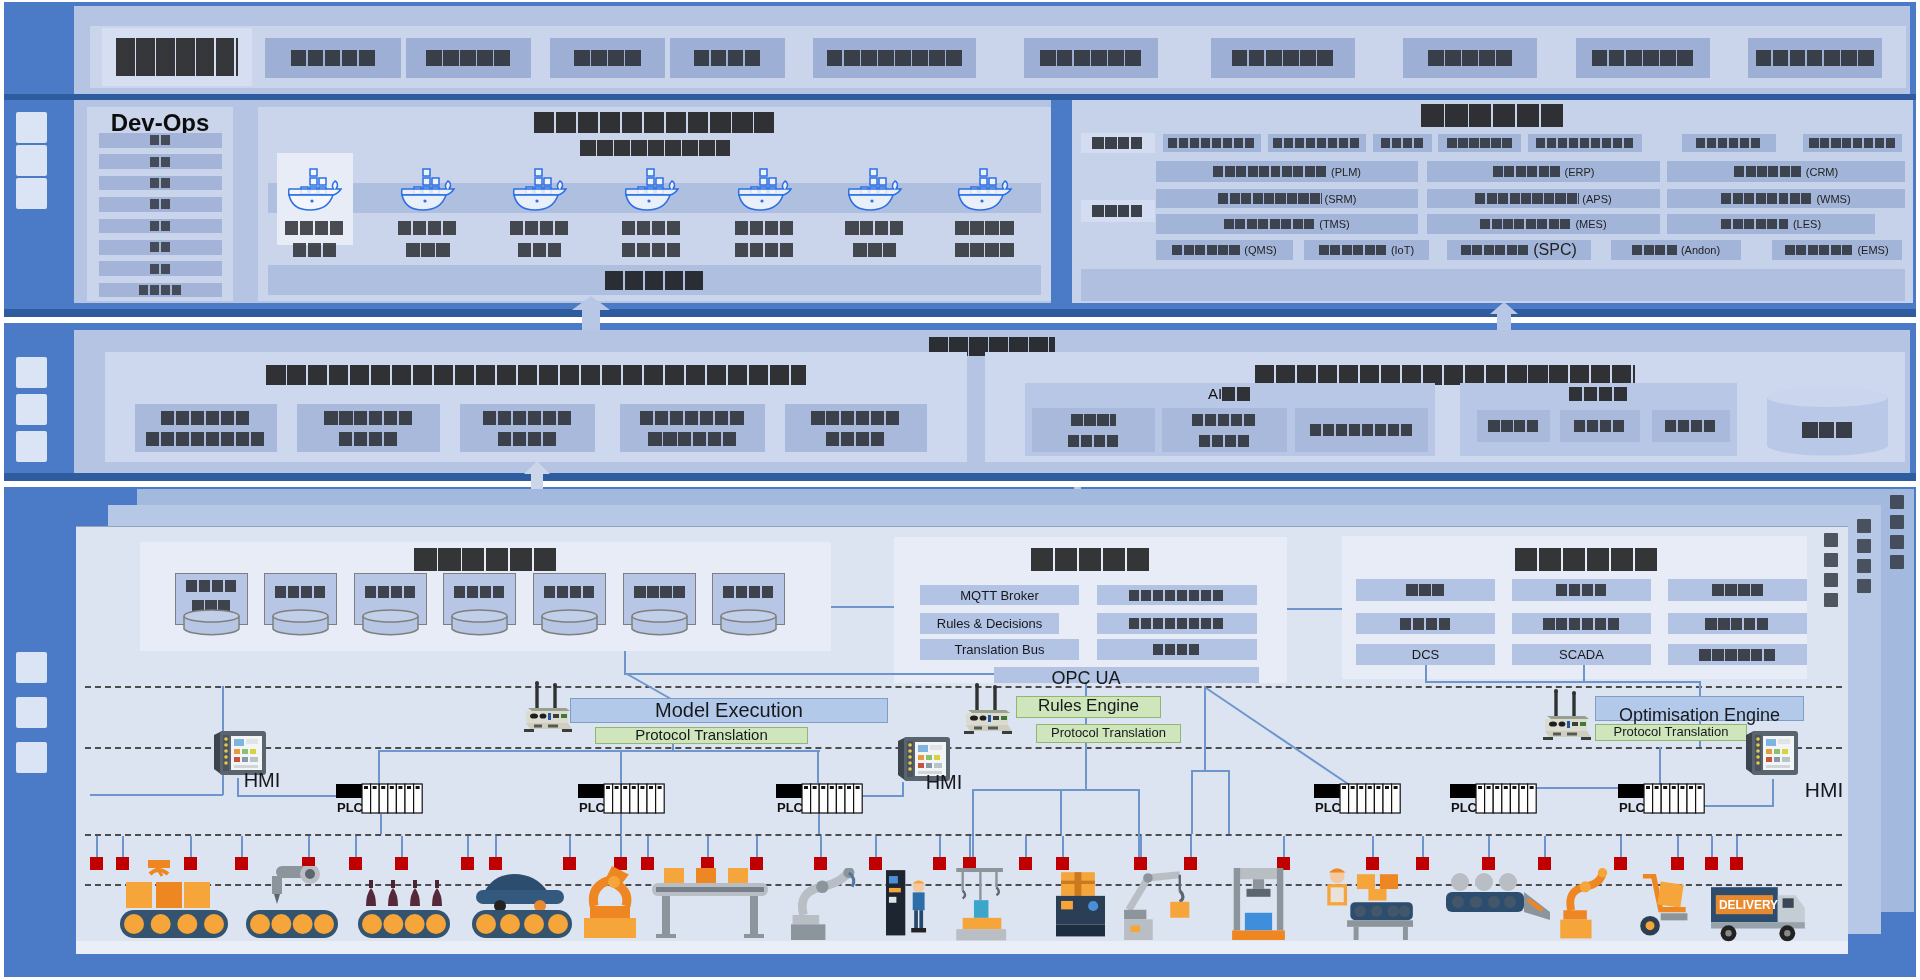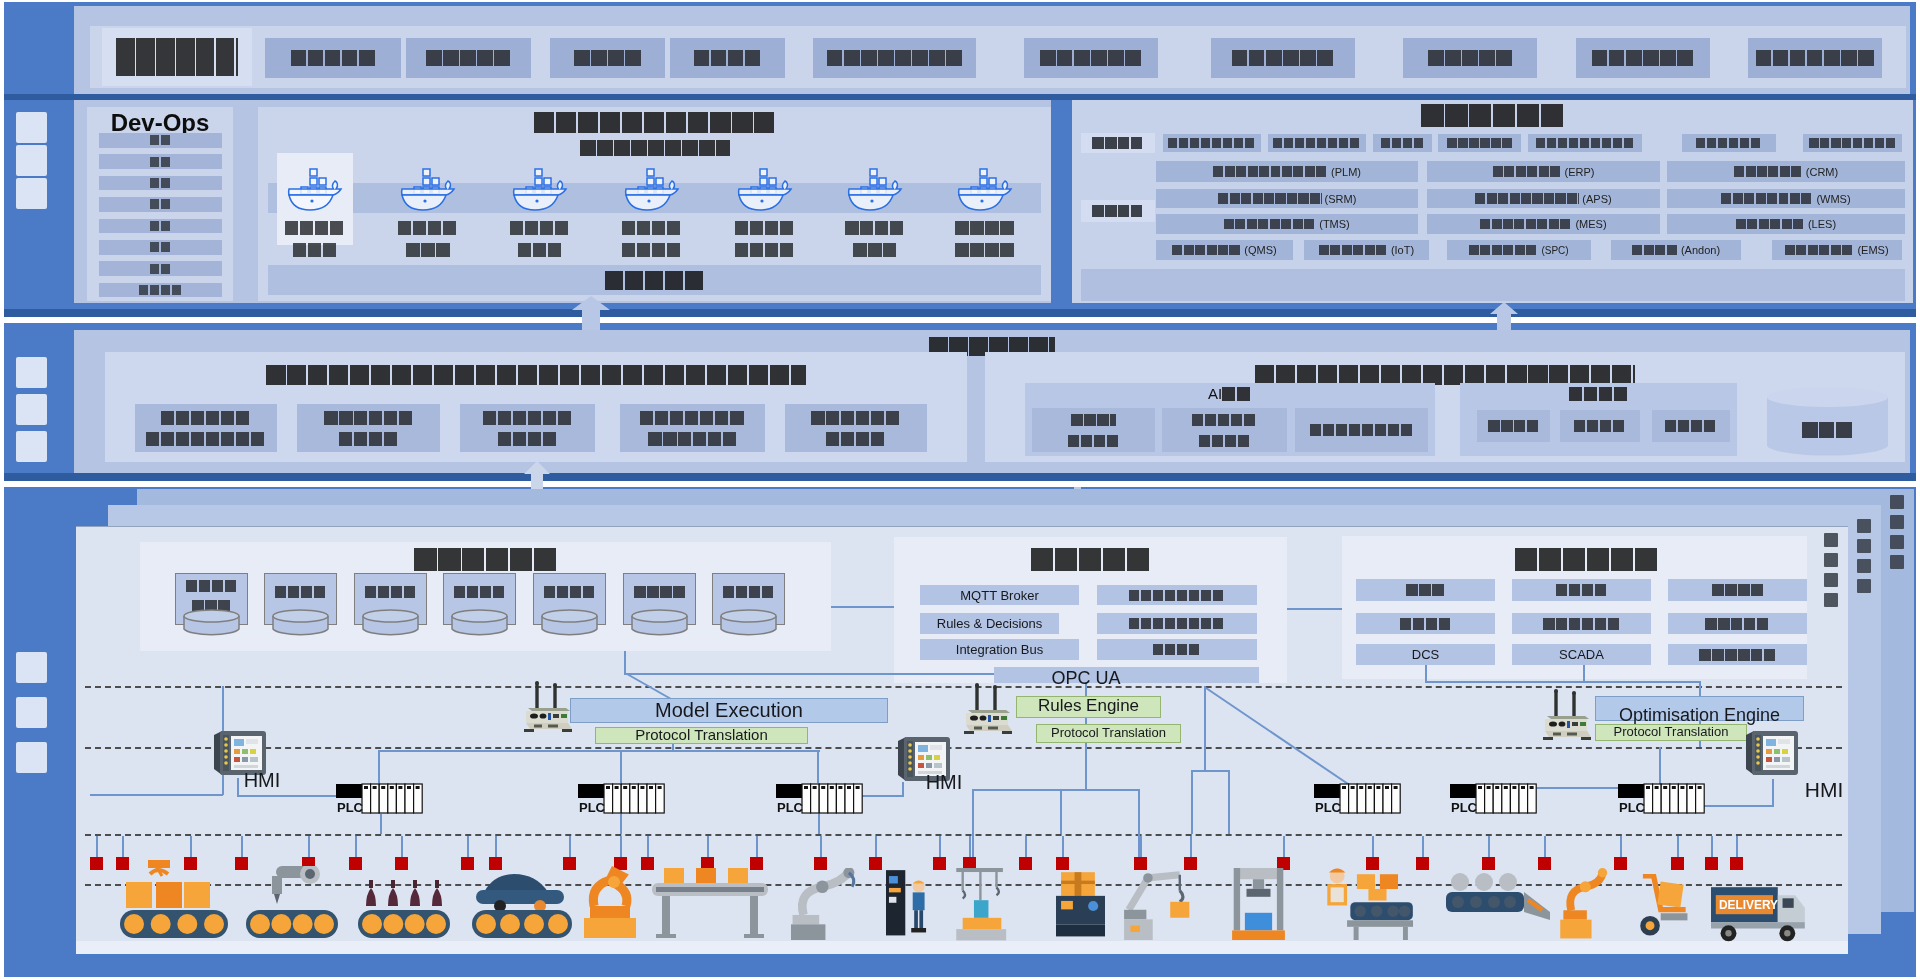--- a/index.html
+++ b/index.html
@@ -184,35 +184,35 @@
       <span style="font-size:11px;color:#222;margin-left:3px">(WMS)</span>
     </div>
 <div class="bx" style="left:1156px;top:214px;width:262px;height:20px;background:#a2b4d8;">
       <i class="z" style="width:92px;height:10.5px;opacity:.82;background:repeating-linear-gradient(90deg,#262a31 0 10.0px,rgba(0,0,0,0) 10.0px 11.5px)"></i>
       <span style="font-size:11px;color:#222;margin-left:3px">(TMS)</span>
     </div>
 <div class="bx" style="left:1427px;top:214px;width:233px;height:20px;background:#a2b4d8;">
       <i class="z" style="width:92px;height:10.5px;opacity:.82;background:repeating-linear-gradient(90deg,#262a31 0 10.0px,rgba(0,0,0,0) 10.0px 11.5px)"></i>
       <span style="font-size:11px;color:#222;margin-left:3px">(MES)</span>
     </div>
-<div class="bx" style="left:1667px;top:214px;width:238px;height:20px;background:#a2b4d8;">
+<div class="bx" style="left:1667px;top:214px;width:208px;height:20px;background:#a2b4d8;">
       <i class="z" style="width:69px;height:10.5px;opacity:.82;background:repeating-linear-gradient(90deg,#262a31 0 10.0px,rgba(0,0,0,0) 10.0px 11.5px)"></i>
       <span style="font-size:11px;color:#222;margin-left:3px">(LES)</span>
     </div>
 <div class="bx" style="left:1156px;top:240px;width:137px;height:20px;background:#a2b4d8;">
       <i class="z" style="width:69px;height:10.5px;opacity:.82;background:repeating-linear-gradient(90deg,#262a31 0 10.0px,rgba(0,0,0,0) 10.0px 11.5px)"></i>
       <span style="font-size:11px;color:#222;margin-left:3px">(QMS)</span>
     </div>
 <div class="bx" style="left:1304px;top:240px;width:125px;height:20px;background:#a2b4d8;">
       <i class="z" style="width:69px;height:10.5px;opacity:.82;background:repeating-linear-gradient(90deg,#262a31 0 10.0px,rgba(0,0,0,0) 10.0px 11.5px)"></i>
       <span style="font-size:11px;color:#222;margin-left:3px">(IoT)</span>
     </div>
 <div class="bx" style="left:1447px;top:240px;width:144px;height:20px;background:#a2b4d8;">
       <i class="z" style="width:69px;height:10.5px;opacity:.82;background:repeating-linear-gradient(90deg,#262a31 0 10.0px,rgba(0,0,0,0) 10.0px 11.5px)"></i>
-      <span style="font-size:10px;color:#222;margin-left:3px">(SPC)</span>
+      <span style="font-size:16px;color:#222;margin-left:3px">(SPC)</span>
     </div>
 <div class="bx" style="left:1611px;top:240px;width:130px;height:20px;background:#a2b4d8;">
       <i class="z" style="width:46px;height:10.5px;opacity:.82;background:repeating-linear-gradient(90deg,#262a31 0 10.0px,rgba(0,0,0,0) 10.0px 11.5px)"></i>
       <span style="font-size:11px;color:#222;margin-left:3px">(Andon)</span>
     </div>
 <div class="bx" style="left:1772px;top:240px;width:130px;height:20px;background:#a2b4d8;">
       <i class="z" style="width:69px;height:10.5px;opacity:.82;background:repeating-linear-gradient(90deg,#262a31 0 10.0px,rgba(0,0,0,0) 10.0px 11.5px)"></i>
       <span style="font-size:11px;color:#222;margin-left:3px">(EMS)</span>
     </div>
 <div class="ab" style="left:1081px;top:269px;width:824px;height:32px;background:#b0bfe0;"></div>
@@ -380,21 +380,21 @@
 <div class="bx" style="left:894px;top:545px;width:393px;height:28px;font-size:24px;color:#1c1c1c;font-weight:normal;">
       <i class="z" style="width:120px;height:23px;opacity:.82;background:repeating-linear-gradient(90deg,#0d0d0d 0 22.5px,rgba(0,0,0,0) 22.5px 24px)"></i>
     </div>
 <div class="bx" style="left:920px;top:585px;width:159px;height:20px;background:#b3c3e3;">
       <span style="font-size:13px;color:#16181c">MQTT Broker</span>
     </div>
 <div class="bx" style="left:920px;top:613px;width:139px;height:21px;background:#b3c3e3;">
       <span style="font-size:13px;color:#16181c">Rules &amp; Decisions</span>
     </div>
 <div class="bx" style="left:920px;top:639px;width:159px;height:21px;background:#b3c3e3;">
-      <span style="font-size:13px;color:#16181c">Integration Bus</span>
+      <span style="font-size:13px;color:#16181c">Translation Bus</span>
     </div>
 <div class="bx" style="left:1097px;top:585px;width:160px;height:20px;background:#b3c3e3;">
       <i class="z" style="width:96px;height:11px;opacity:.82;background:repeating-linear-gradient(90deg,#23262b 0 10.5px,rgba(0,0,0,0) 10.5px 12px)"></i>
     </div>
 <div class="bx" style="left:1097px;top:613px;width:160px;height:21px;background:#b3c3e3;">
       <i class="z" style="width:96px;height:11px;opacity:.82;background:repeating-linear-gradient(90deg,#23262b 0 10.5px,rgba(0,0,0,0) 10.5px 12px)"></i>
     </div>
 <div class="bx" style="left:1097px;top:639px;width:160px;height:21px;background:#b3c3e3;">
       <i class="z" style="width:48px;height:11px;opacity:.82;background:repeating-linear-gradient(90deg,#23262b 0 10.5px,rgba(0,0,0,0) 10.5px 12px)"></i>
     </div>

